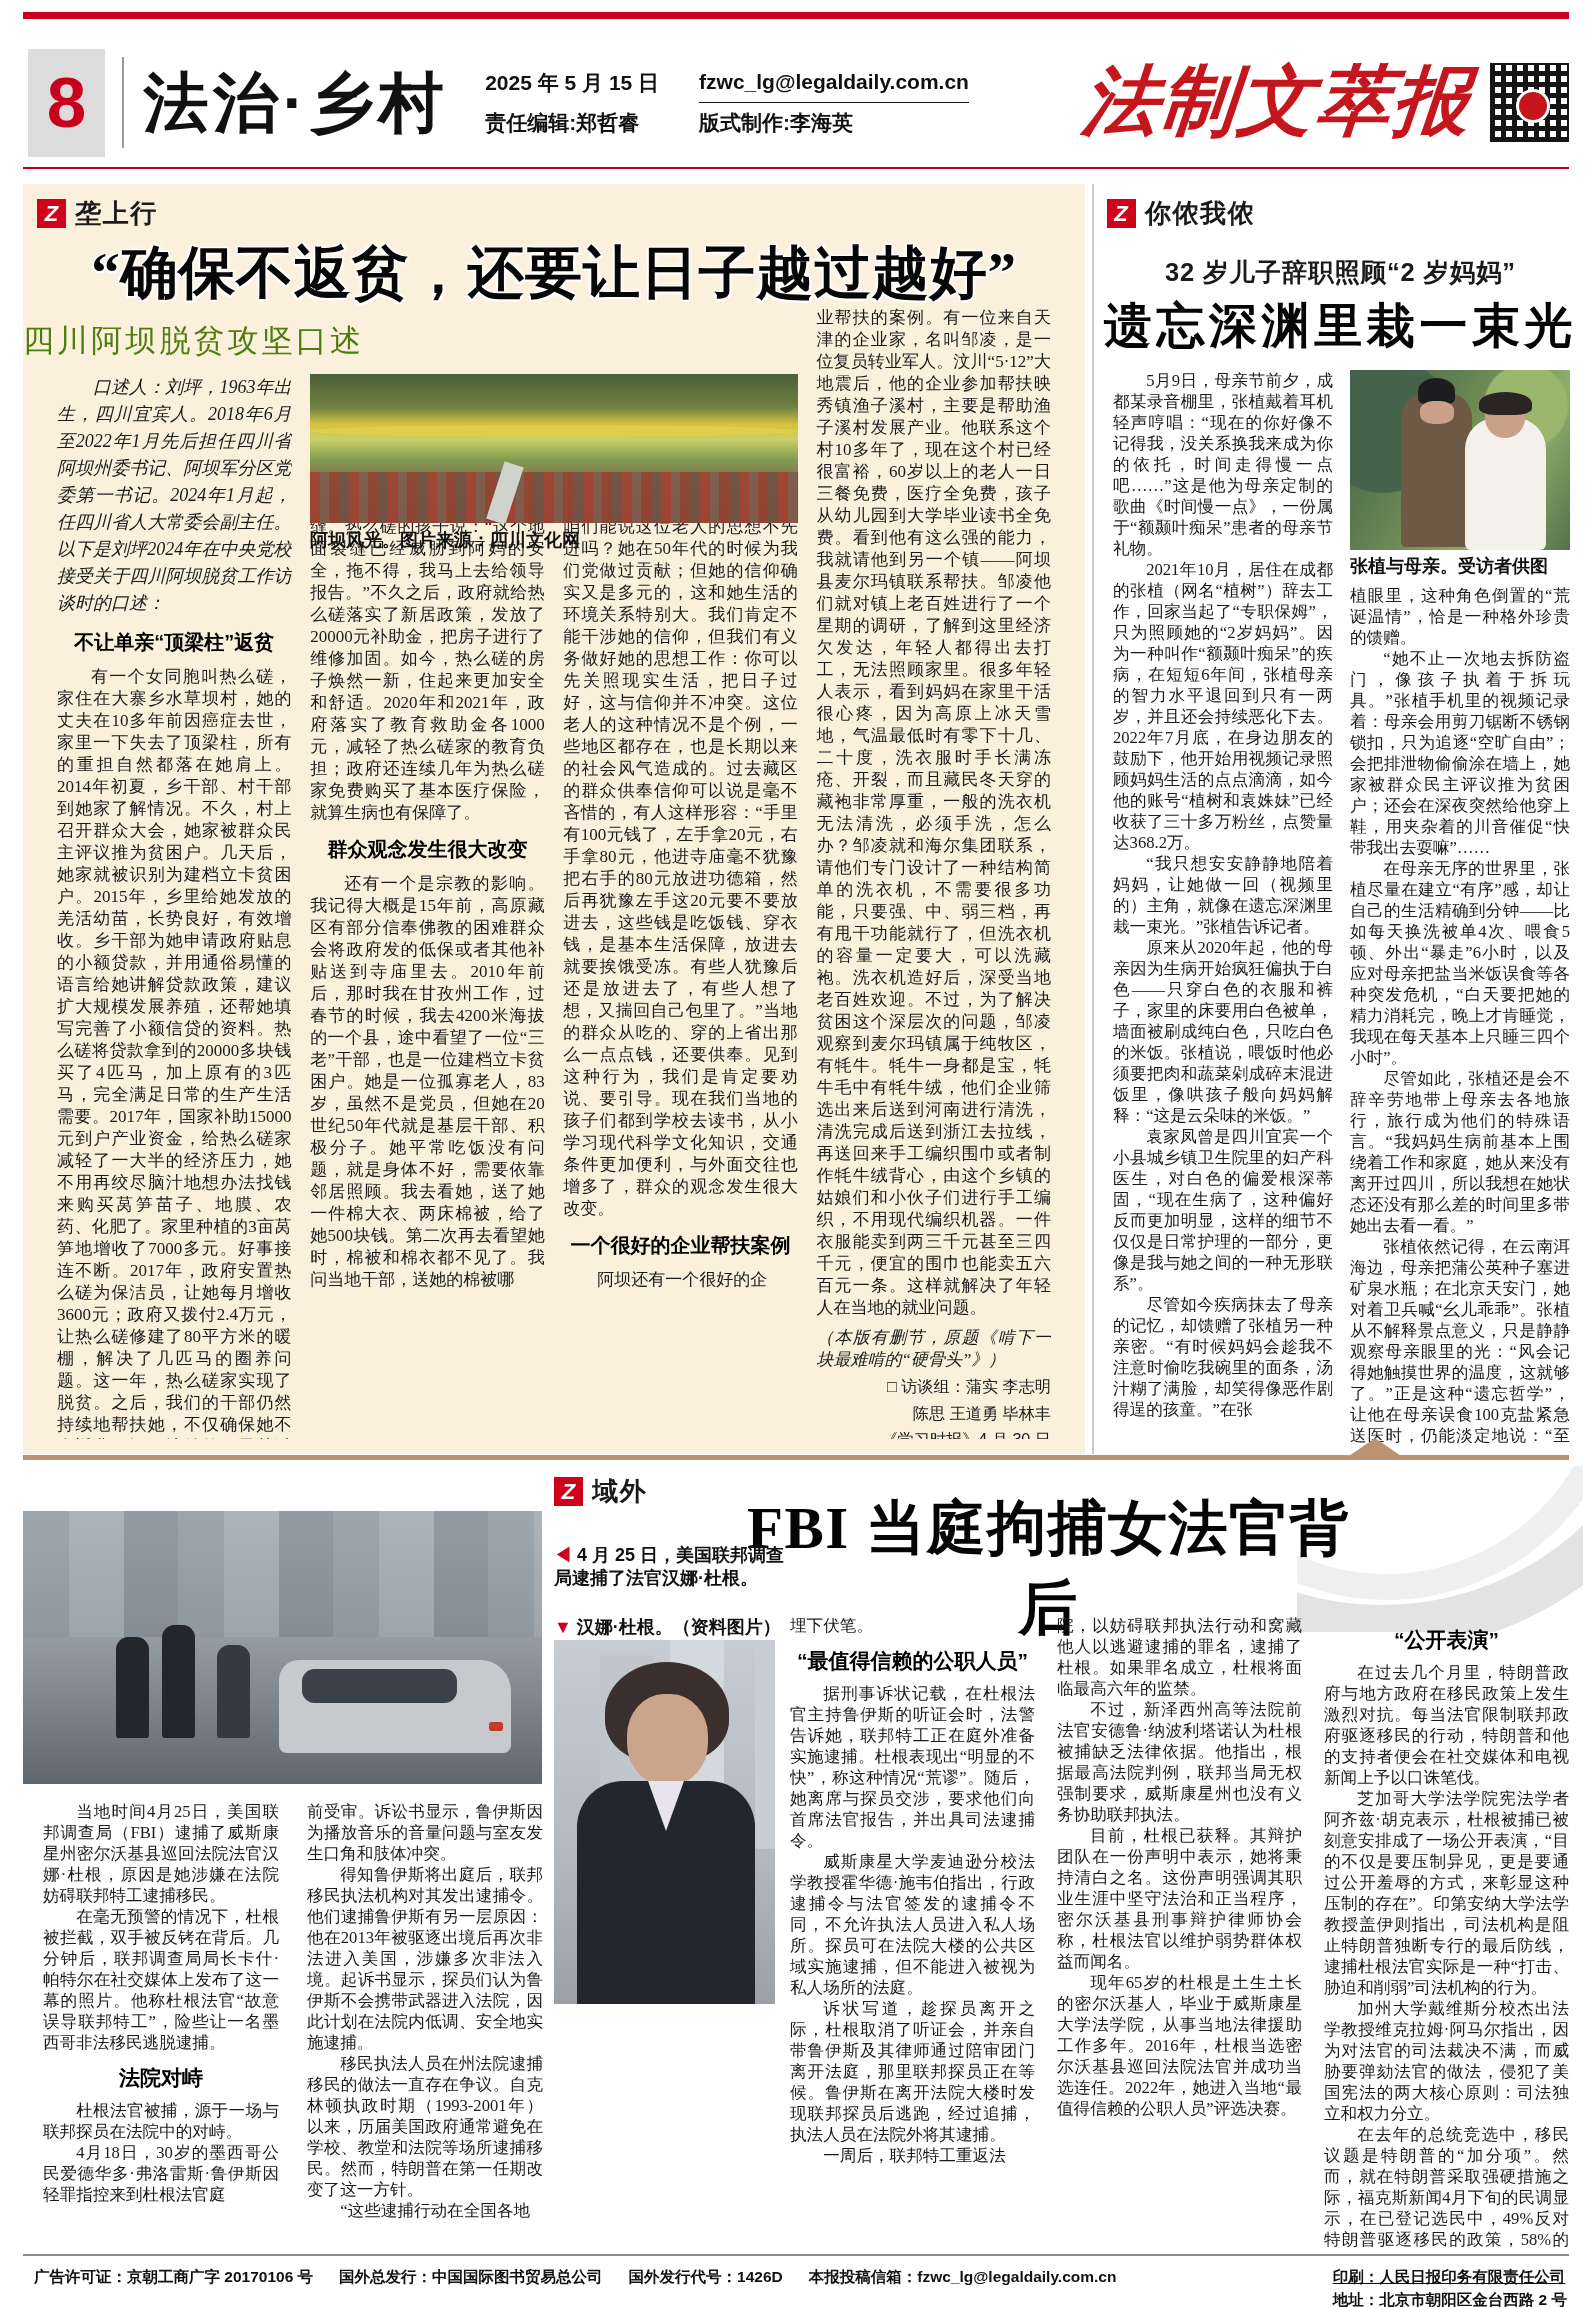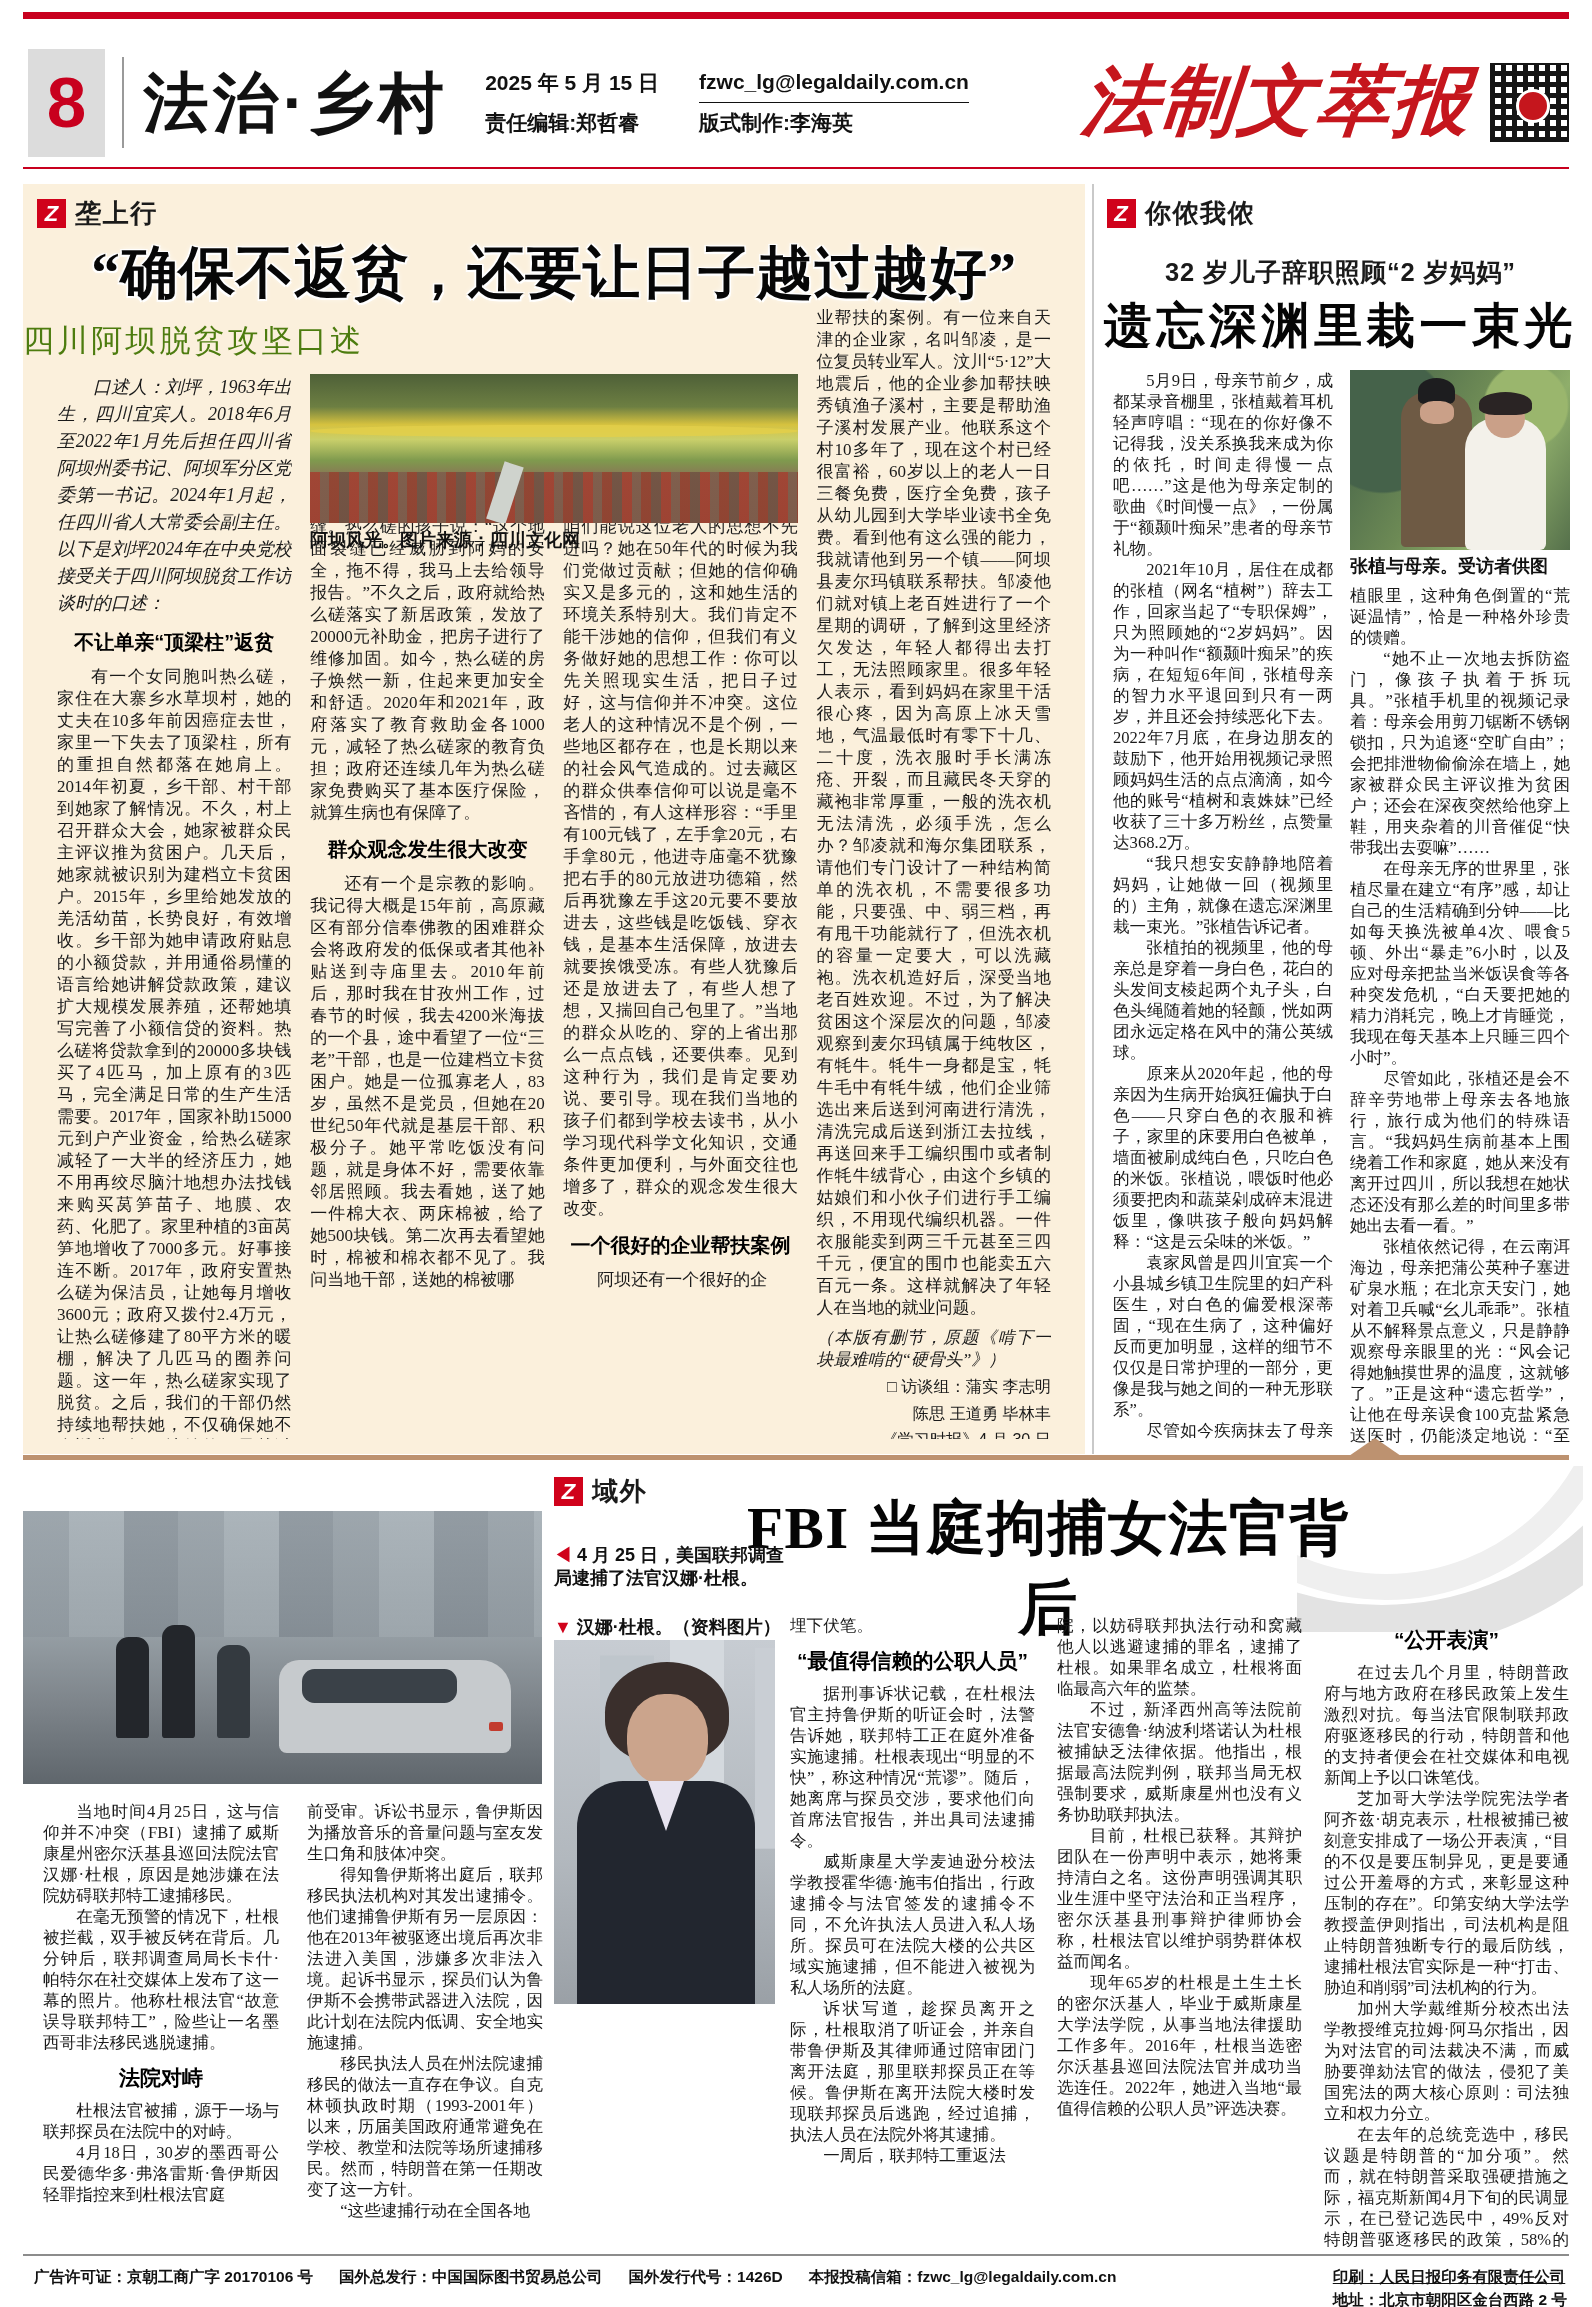--- a/index.html
+++ b/index.html
@@ -198,21 +198,20 @@
       <span class="zbox">Z</span>
       <b>你侬我侬</b>
     </div>
     <div class="right-kicker">32 岁儿子辞职照顾“2 岁妈妈”</div>
     <div class="right-hl">遗忘深渊里栽一束光</div>
     <div class="right-cols">
       <div class="rcol">
           <p class="t-p">5月9日，母亲节前夕，成都某录音棚里，张植戴着耳机轻声哼唱：“现在的你好像不记得我，没关系换我来成为你的依托，时间走得慢一点吧……”这是他为母亲定制的歌曲《时间慢一点》，一份属于“额颞叶痴呆”患者的母亲节礼物。</p>
           <p class="t-p">2021年10月，居住在成都的张植（网名“植树”）辞去工作，回家当起了“专职保姆”，只为照顾她的“2岁妈妈”。因为一种叫作“额颞叶痴呆”的疾病，在短短6年间，张植母亲的智力水平退回到只有一两岁，并且还会持续恶化下去。2022年7月底，在身边朋友的鼓励下，他开始用视频记录照顾妈妈生活的点点滴滴，如今他的账号“植树和袁姝妹”已经收获了三十多万粉丝，点赞量达368.2万。</p>
           <p class="t-p">“我只想安安静静地陪着妈妈，让她做一回（视频里的）主角，就像在遗忘深渊里栽一束光。”张植告诉记者。</p>
-          <p class="t-p">张植拍的视频里，他的母亲总是穿着一身白色，花白的头发间支棱起两个丸子头，白色头绳随着她的轻颤，恍如两团永远定格在风中的蒲公英绒球。</p>
           <p class="t-p">原来从2020年起，他的母亲因为生病开始疯狂偏执于白色——只穿白色的衣服和裤子，家里的床要用白色被单，墙面被刷成纯白色，只吃白色的米饭。张植说，喂饭时他必须要把肉和蔬菜剁成碎末混进饭里，像哄孩子般向妈妈解释：“这是云朵味的米饭。”</p>
           <p class="t-p">袁家凤曾是四川宜宾一个小县城乡镇卫生院里的妇产科医生，对白色的偏爱根深蒂固，“现在生病了，这种偏好反而更加明显，这样的细节不仅仅是日常护理的一部分，更像是我与她之间的一种无形联系”。</p>
           <p class="t-p">尽管如今疾病抹去了母亲的记忆，却馈赠了张植另一种亲密。“有时候妈妈会趁我不注意时偷吃我碗里的面条，汤汁糊了满脸，却笑得像恶作剧得逞的孩童。”在张</p>
         </div>
       <div class="rcol">
         <div class="mother-photo">
           <div class="fig-son"></div>
           <div class="fig-mom"></div>
         </div>
         <div class="caption rphoto-cap">张植与母亲。受访者供图</div>
@@ -253,21 +252,21 @@
 
     <div class="portrait">
       <div class="bld"></div>
       <div class="hair"></div>
       <div class="face"></div>
       <div class="body"></div>
     </div>
 
     <div class="bot-left-cols">
       <div class="bcol">
-          <p class="t-p">当地时间4月25日，这与信仰并不冲突（FBI）逮捕了威斯康星州密尔沃基县巡回法院法官汉娜·杜根，原因是她涉嫌在法院妨碍联邦特工逮捕移民。</p>
+          <p class="t-p">当地时间4月25日，美国联邦调查局（FBI）逮捕了威斯康星州密尔沃基县巡回法院法官汉娜·杜根，原因是她涉嫌在法院妨碍联邦特工逮捕移民。</p>
           <p class="t-p">在毫无预警的情况下，杜根被拦截，双手被反铐在背后。几分钟后，联邦调查局局长卡什·帕特尔在社交媒体上发布了这一幕的照片。他称杜根法官“故意误导联邦特工”，险些让一名墨西哥非法移民逃脱逮捕。</p>
           <h4 class="t-h">法院对峙</h4>
           <p class="t-p">杜根法官被捕，源于一场与联邦探员在法院中的对峙。</p>
           <p class="t-p">4月18日，30岁的墨西哥公民爱德华多·弗洛雷斯·鲁伊斯因轻罪指控来到杜根法官庭</p>
         </div>
       <div class="bcol">
           <p class="t-c">前受审。诉讼书显示，鲁伊斯因为播放音乐的音量问题与室友发生口角和肢体冲突。</p>
           <p class="t-p">得知鲁伊斯将出庭后，联邦移民执法机构对其发出逮捕令。他们逮捕鲁伊斯有另一层原因：他在2013年被驱逐出境后再次非法进入美国，涉嫌多次非法入境。起诉书显示，探员们认为鲁伊斯不会携带武器进入法院，因此计划在法院内低调、安全地实施逮捕。</p>
           <p class="t-p">移民执法人员在州法院逮捕移民的做法一直存在争议。自克林顿执政时期（1993-2001年）以来，历届美国政府通常避免在学校、教堂和法院等场所逮捕移民。然而，特朗普在第一任期改变了这一方针。</p>
           <p class="t-p">“这些逮捕行动在全国各地</p>

